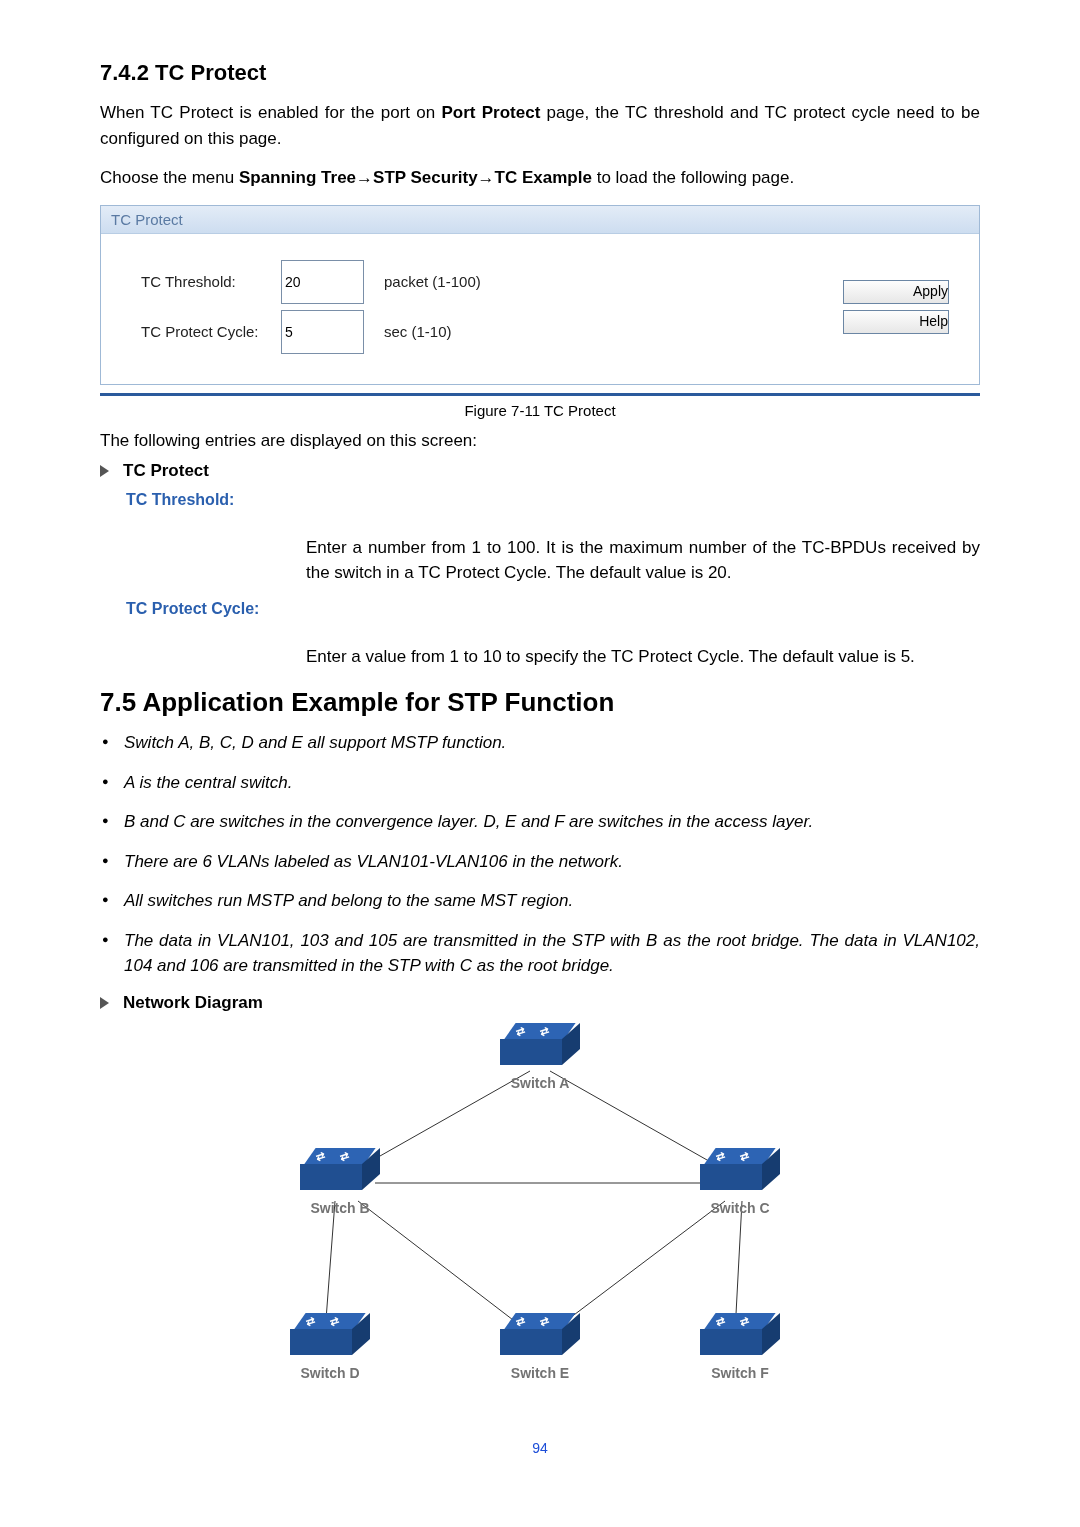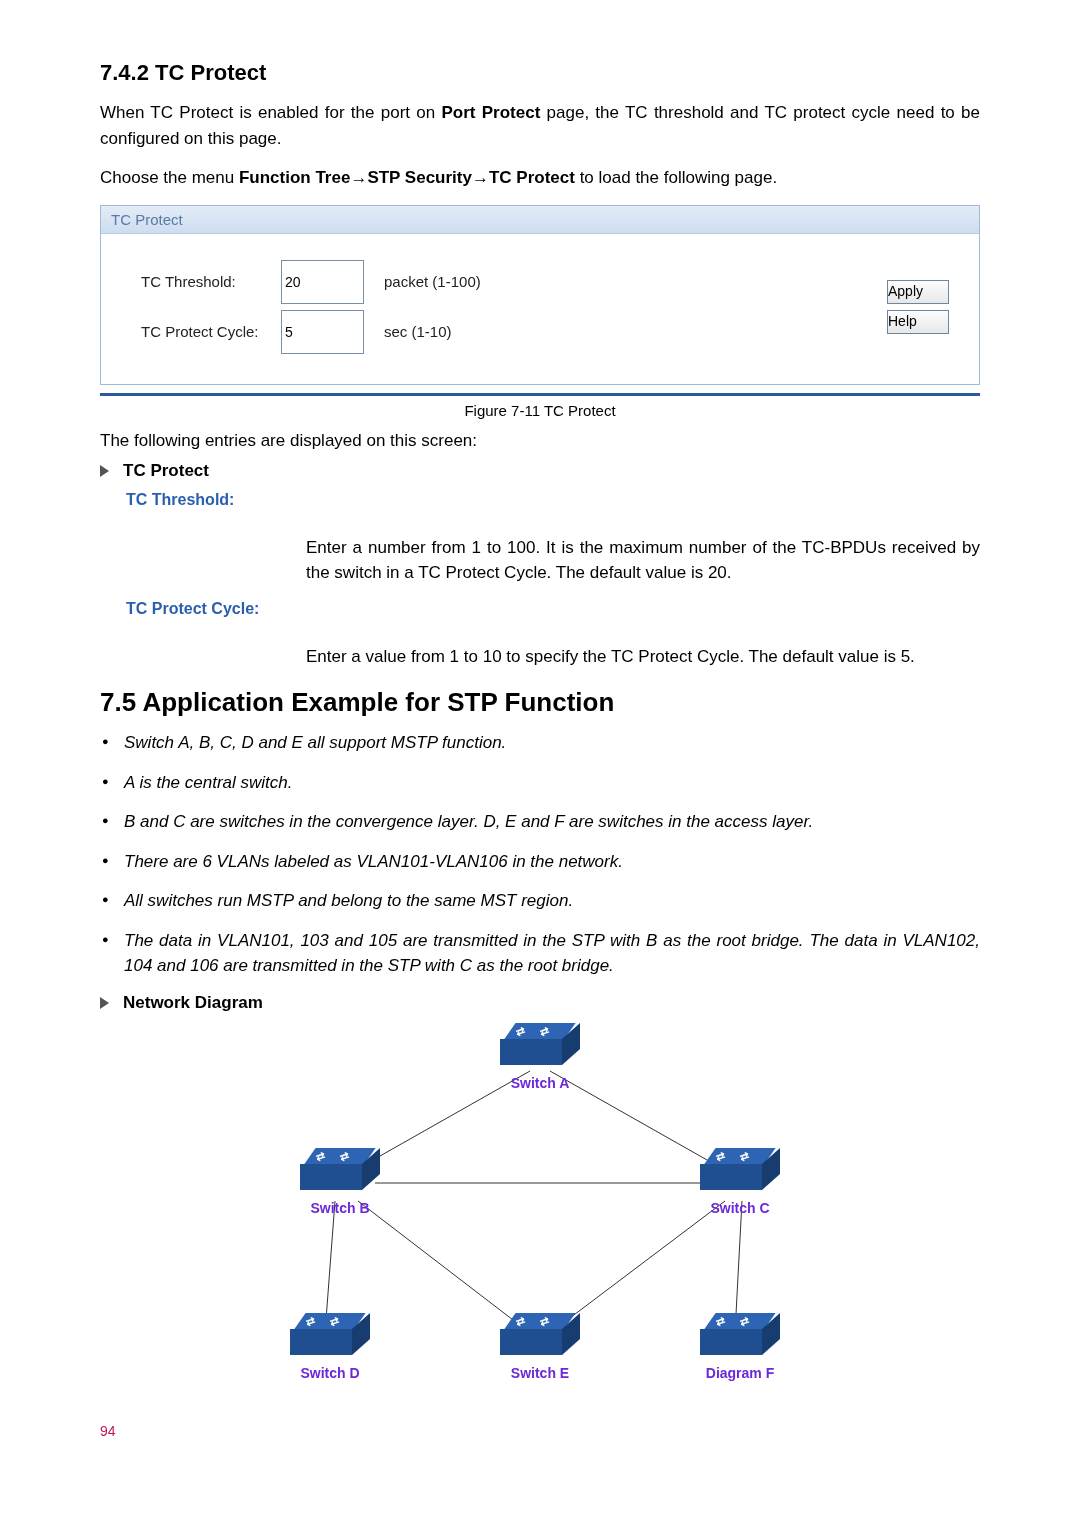--- a/index.html
+++ b/index.html
@@ -74,23 +74,24 @@
     flex-direction: column;
     align-items: flex-end;
     gap: 6px;
   }
   .btn {
     width: 60px;
     height: 22px;
     background: linear-gradient(#fdfdfd, #e7e7e7);
     border: 1px solid #6b86a4;
     font-size: 14px;
-    text-align: left;
+    text-align: right;
     line-height: 20px;
     cursor: pointer;
+    padding-left: 44px;
   }
   .divider {
     height: 3px;
     background: #2a5a9c;
     margin: 8px 0 6px 0;
   }
   .caption {
     text-align: center;
     font-size: 15px;
     margin: 4px 0 12px 0;
@@ -191,55 +192,56 @@
   }
   .sw-arrow {
     position: absolute;
     color: #fff;
     font-size: 11px;
     font-weight: bold;
     transform: rotate(-18deg);
   }
   .sw-label {
     margin-top: 4px;
-    color: #6d28d9;
+    color: #737373;
     font-weight: bold;
     font-size: 14px;
   }
   .sA { top: 0; left: 210px; }
   .sB { top: 125px; left: 10px; }
   .sC { top: 125px; left: 410px; }
   .sD { top: 290px; left: 0; }
   .sE { top: 290px; left: 210px; }
   .sF { top: 290px; left: 410px; }
   svg.lines {
     position: absolute;
     top: 0; left: 0;
     width: 520px; height: 380px;
     pointer-events: none;
   }
   .page-num {
+    text-align: center;
     font-size: 14px;
-    margin-top: 20px;
-    color: #be185d;
+    margin-top: 37px;
+    color: #1d4ed8;
   }
 </style>
 </head>
 <body>
 
 <div class="page">
 
   <div class="h3">7.4.2 TC Protect</div>
 
   <p class="para">
     When TC Protect is enabled for the port on <b>Port Protect</b> page, the TC threshold and TC protect cycle need to be configured on this page.
   </p>
 
   <p class="para">
-    <span>Choose the menu </span><b>Function Tree→STP Security→TC Protect</b><span> to load the following page.</span>
+    <span>Choose the menu </span><b>Spanning Tree→STP Security→TC Example</b><span> to load the following page.</span>
   </p>
 
   <div class="panel">
     <div class="panel-header">TC Protect</div>
     <div class="panel-body">
       <div class="panel-left">
         <div class="field-row">
           <span class="field-label">TC Threshold:</span>
           <input class="field-input" value="20" style="">
           <span>packet (1-100)</span>
@@ -367,19 +369,19 @@
     </div>
 
     <div class="switch-wrap sF">
       <div class="sw-icon">
         <div class="sw-top"></div>
           <div class="sw-front"></div>
           <div class="sw-side"></div>
         <span class="sw-arrow" style="top:2px;left:16px">⇄</span>
         <span class="sw-arrow" style="top:2px;left:40px">⇄</span>
       </div>
-      <div class="sw-label">Diagram F</div>
+      <div class="sw-label">Switch F</div>
     </div>
   </div>
 
   <div class="page-num">94</div>
 
 </div>
 
 </body></html>

